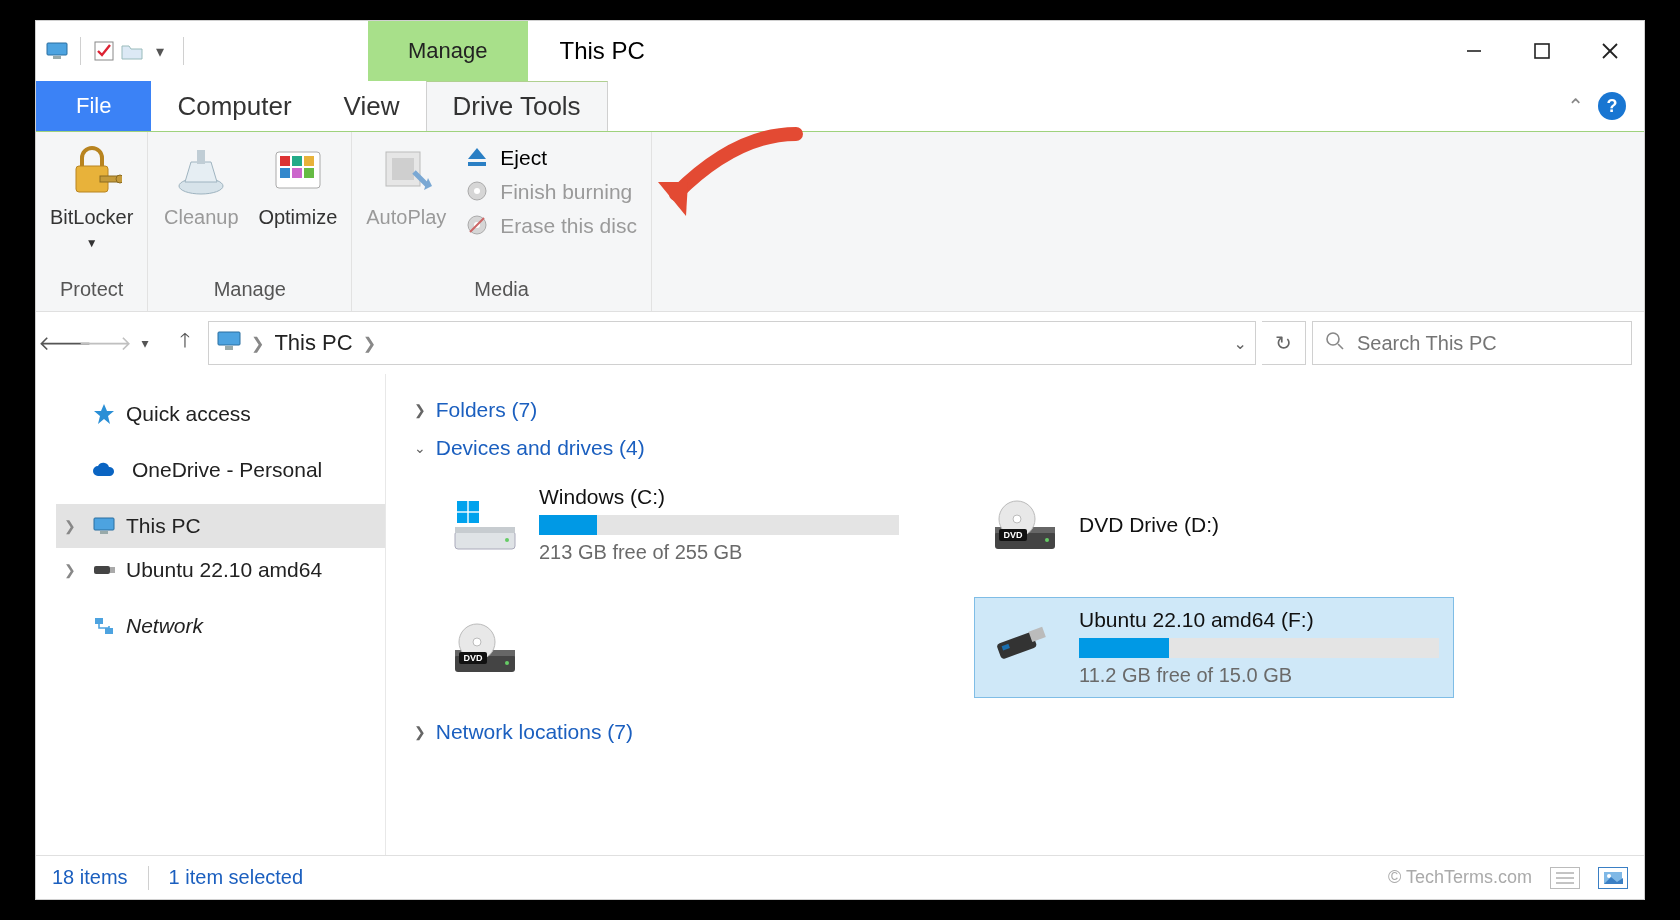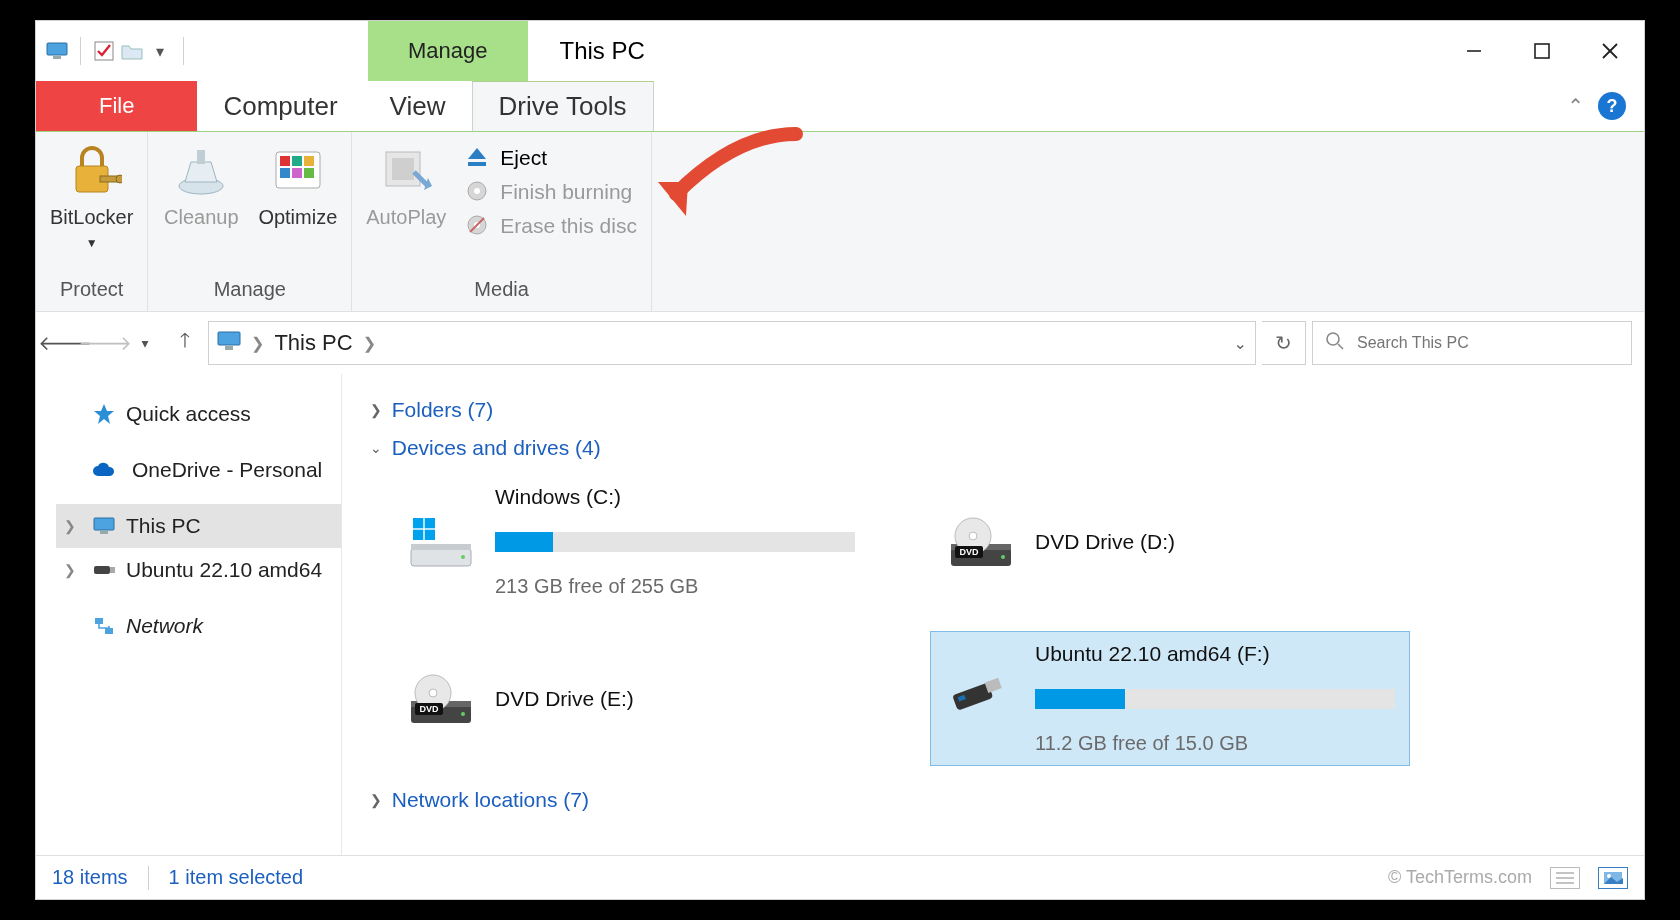--- a/index.html
+++ b/index.html
@@ -45,22 +45,22 @@
   }
   .title-text {
     display:flex; align-items:center;
     font-size:24px; padding-left:32px; flex:1;
   }
   .win-ctrls { display:flex; align-items:center; }
   .win-btn { width:68px; display:flex; align-items:center; justify-content:center; font-size:22px; }
   
   .tabrow { height:50px; display:flex; align-items:stretch; background:#fff; }
   .tab-file {
-    background:#ef4444;color:#fff;display:flex;align-items:center;justify-content:center;
-    font-size:22px; padding:0 63px;text-align:right;
+    background:#3b82f6;color:#fff;display:flex;align-items:center;justify-content:center;
+    font-size:22px; padding:0 40px;text-align:right;
   }
   .tab { display:flex;align-items:center;justify-content:center;font-size:26px;color:#333;padding:0 26px;}
   .tab.active {
     background:#f5f6f7; border-top:1px solid #b0d090; border-left:1px solid #d0d0d0; border-right:1px solid #d0d0d0;
   }
   .tabrow-right{ margin-left:auto; display:flex; align-items:center; gap:14px; padding-right:18px;}
   .help-badge { width:28px;height:28px;border-radius:50%;background:#1976d2;color:#fff;display:flex;align-items:center;justify-content:center;font-size:18px;font-weight:600;}
   .ribbon-sep{ height:1px; background:#9fd27d;}
   
   .ribbon {
@@ -90,39 +90,39 @@
   .navbtn { width:34px;height:34px;display:flex;align-items:center;justify-content:center;color:#555;font-size:20px;}
   .navbtn.disabled{ color:#c0c0c0;}
   .addr {
     flex:1; height:44px; border:1px solid #d0d0d0; display:flex; align-items:center; padding:0 8px; gap:10px;
   }
   .addr .crumb{ font-size:22px;color:#222;}
   .addr .chev{ color:#888; font-size:16px;}
   .addr-right{ margin-left:auto; display:flex; align-items:center; gap:8px;}
   .refresh{ width:44px;height:44px;border:1px solid #d0d0d0;border-left:none;display:flex;align-items:center;justify-content:center;color:#666;font-size:20px;}
   .search{ width:320px;height:44px;border:1px solid #d0d0d0;display:flex;align-items:center;padding:0 12px;gap:10px;color:#777;}
-  .search input{ border:none;outline:none;font-size:16px;color:#0369a1;width:100%;}
+  .search input{ border:none;outline:none;font-size:20px;color:#0369a1;width:100%;}
   
   .body { flex:1; display:flex; overflow:hidden;}
-  .navpane { width:306px; border-right:1px solid #e8e8e8; padding:18px 0 0 20px;}
+  .navpane { width:350px; border-right:1px solid #e8e8e8; padding:18px 0 0 20px;}
   .nav-item{ display:flex;align-items:center;gap:10px;height:44px;padding-left:36px;font-size:21px;color:#222;border-radius:0;}
   .nav-item.selected{ background:#e3e3e3;}
   .nav-item .nico{ width:24px;height:24px;display:flex;align-items:center;justify-content:center;}
   .nav-item .expand{ position:absolute; margin-left:-28px; color:#888; font-size:14px;}
   .content{ flex:1; padding:14px 20px 0 28px; overflow:auto;}
   .section-header{ display:flex;align-items:center;gap:10px;font-size:21px;color:#1b5fbf; margin:10px 0 14px 0;}
   .section-header .caret{ color:#666;font-size:14px;}
   .drive-grid{ display:flex; flex-wrap:wrap; gap:22px 60px; padding-left:20px; margin-bottom:22px;}
   .drive{
     width:480px; display:flex; align-items:center; gap:18px; padding:10px 14px;
     border:1px solid transparent;
   }
   .drive.selected{ background:#cfe8f8; border:1px solid #7fbde6;}
   .drive .dico{ width:72px;height:56px;display:flex;align-items:flex-end;justify-content:center;}
-  .drive .dinfo{ flex:1; display:flex;flex-direction:column; gap:23px;}
+  .drive .dinfo{ flex:1; display:flex;flex-direction:column; gap:6px;}
   .drive .dname{ font-size:21px;color:#111;}
   .drive .bar{ width:100%; height:20px; background:#e4e4e4; position:relative;}
   .drive .bar .fill{ position:absolute;left:0;top:0;bottom:0;background:#0099e5;}
   .drive .dsub{ font-size:20px;color:#6a6a6a;}
   
   .statusbar{ height:44px;border-top:1px solid #e0e0e0;display:flex;align-items:center;padding:0 16px;font-size:20px;color:#1b5fbf;gap:20px;}
   .statusbar .sdiv{ width:1px;height:24px;background:#d0d0d0;}
   .status-right{ margin-left:auto;display:flex;align-items:center;gap:18px;color:#888;}
   .view-btn{ width:30px;height:22px;border:1px solid #bbb;display:flex;align-items:center;justify-content:center;}
   .view-btn.active{ border-color:#3a7fc4;}
@@ -430,23 +430,20 @@
             <svg width="72" height="56" viewBox="0 0 72 56">
                 <rect x="6" y="34" width="60" height="18" rx="3" fill="#444"></rect>
                 <rect x="6" y="30" width="60" height="6" fill="#666"></rect>
                 <circle cx="28" cy="22" r="18" fill="#e8e8e8" stroke="#bbb"></circle>
                 <circle cx="28" cy="22" r="4" fill="#fff" stroke="#bbb"></circle>
                 <rect x="10" y="32" width="28" height="12" rx="2" fill="#111"></rect>
                 <text x="24" y="41" fill="#fff" font-size="9" text-anchor="middle" font-weight="700">DVD</text>
                 <circle cx="58" cy="43" r="2" fill="#6c6"></circle>
               </svg>
           </span>
-          <div class="dinfo">
-            <div class="dname">DVD Drive (E:)</div>
-          </div>
         </div>
 
         <div class="drive selected">
           <span class="dico">
             <svg width="80" height="56" viewBox="0 0 80 56">
                 <rect x="8" y="24" width="42" height="18" rx="4" fill="#333" transform="rotate(-20 8 24)"></rect>
                 <rect x="44" y="10" width="16" height="12" fill="#bbb" transform="rotate(-20 44 10)"></rect>
                 <rect x="14" y="26" width="8" height="5" fill="#1a6fb0" transform="rotate(-20 14 26)"></rect>
               </svg>
           </span>

